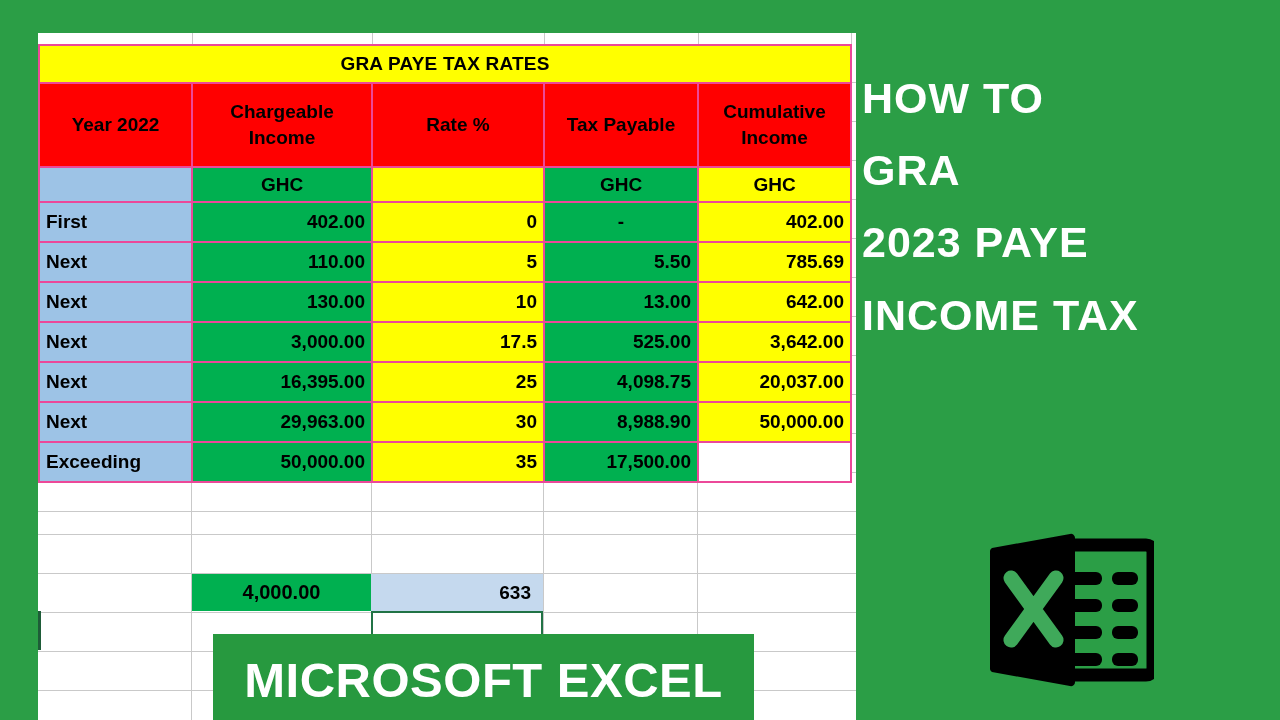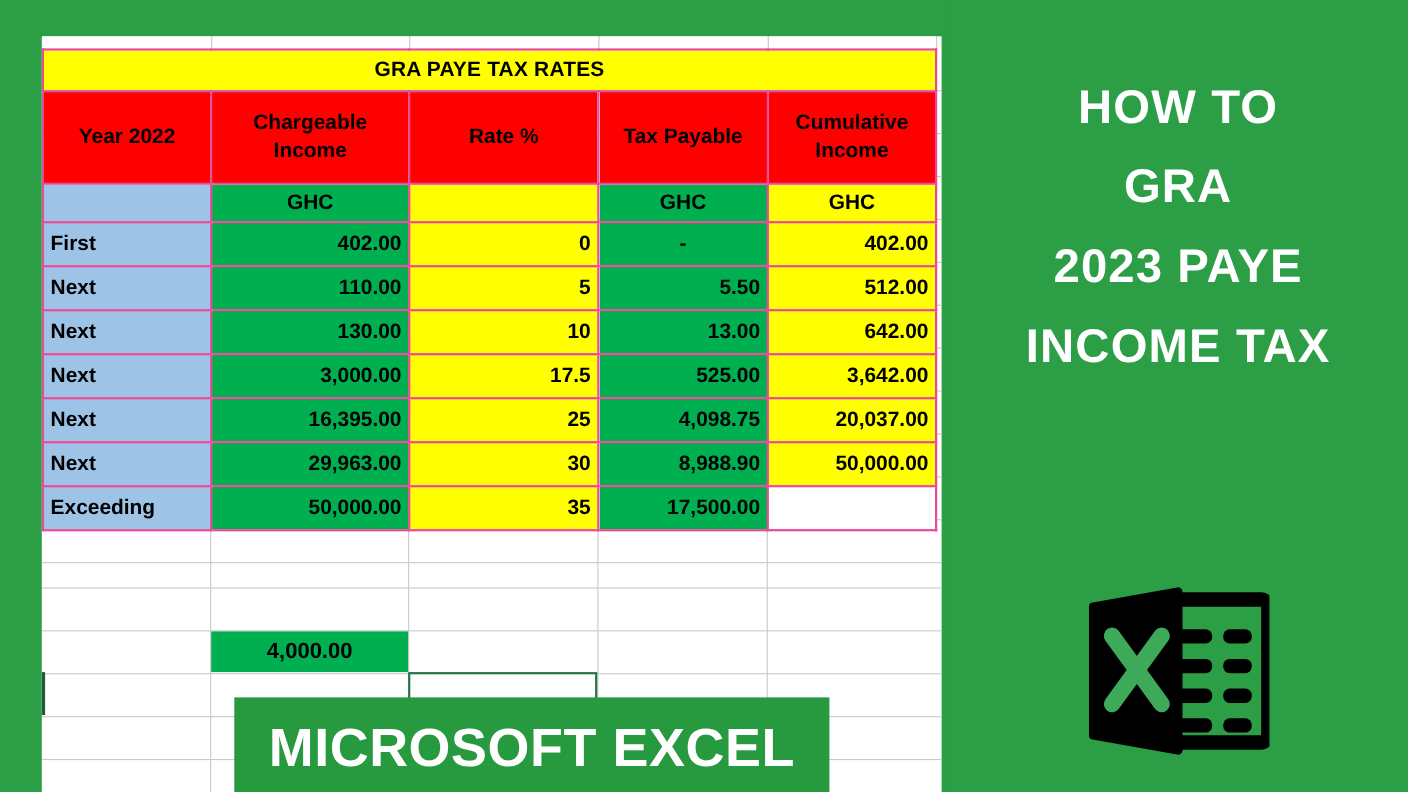--- a/index.html
+++ b/index.html
@@ -182,21 +182,21 @@
     top: 0;
     width: 418px;
     height: 720px;
     background: #2b9e46;
   }
   #headline {
     position: absolute;
     left: 0;
     top: 62px;
     width: 418px;
-    text-align: center;
+    text-align: left;
     color: #ffffff;
     font-weight: bold;
     font-size: 43px;
     line-height: 1.68;
     letter-spacing: 1px;
   }
   #headline div { white-space: nowrap; }
 
   #excel-logo {
     position: absolute;
@@ -279,21 +279,21 @@
         <td class="c-yellow num">0</td>
         <td class="c-green ctr">-</td>
         <td class="c-yellow num">402.00</td>
       </tr>
 
       <tr class="row-data">
         <td class="c-blue lbl">Next</td>
         <td class="c-green num">110.00</td>
         <td class="c-yellow num">5</td>
         <td class="c-green num">5.50</td>
-        <td class="c-yellow num">512.00</td>
+        <td class="c-yellow num">785.69</td>
       </tr>
 
       <tr class="row-data">
         <td class="c-blue lbl">Next</td>
         <td class="c-green num">130.00</td>
         <td class="c-yellow num">10</td>
         <td class="c-green num">13.00</td>
         <td class="c-yellow num">642.00</td>
       </tr>
 
@@ -325,20 +325,21 @@
         <td class="c-blue lbl">Exceeding</td>
         <td class="c-green num">50,000.00</td>
         <td class="c-yellow num">35</td>
         <td class="c-green num">17,500.00</td>
         <td class="c-white num"></td>
       </tr>
     </tbody>
   </table>
 
   <div class="calc-green">4,000.00</div>
+  <div class="calc-blue">633</div>
   <div class="cell-selected"></div>
   <div class="row-marker"></div>
 
   <div id="ms-banner">
     <span>MICROSOFT EXCEL</span>
   </div>
 </div>
 
 <div id="right-panel">
 

